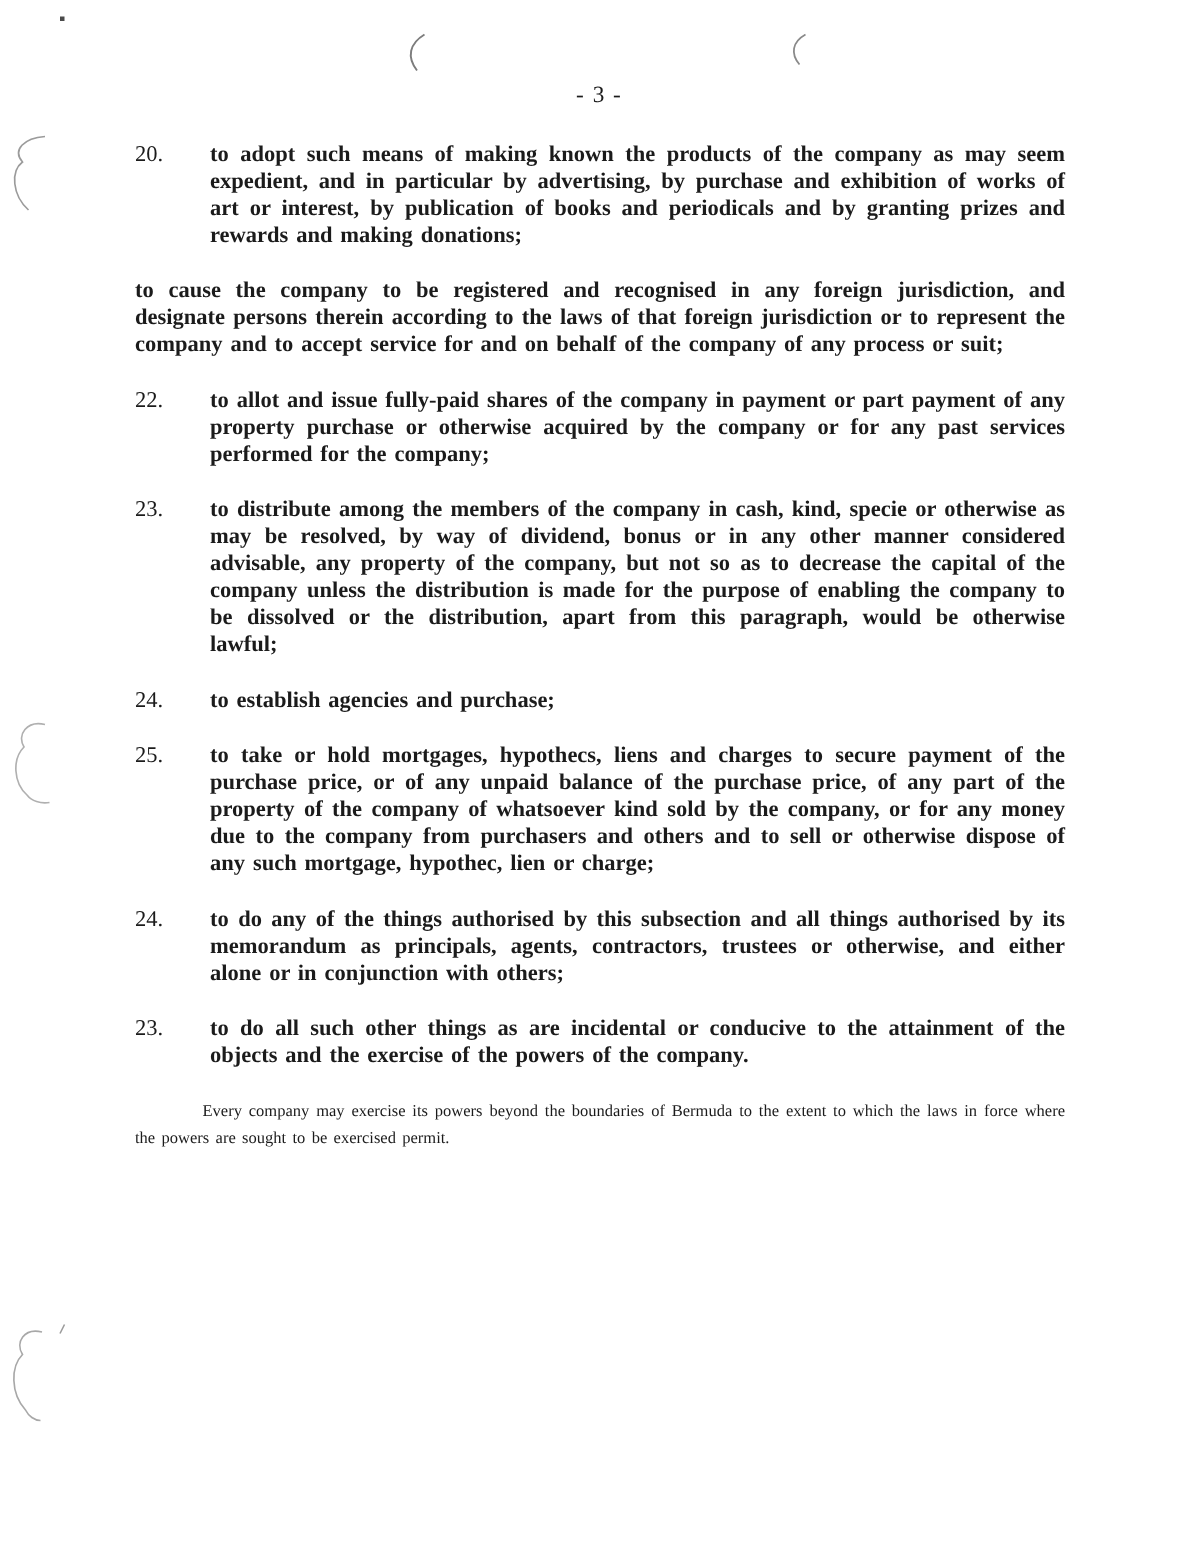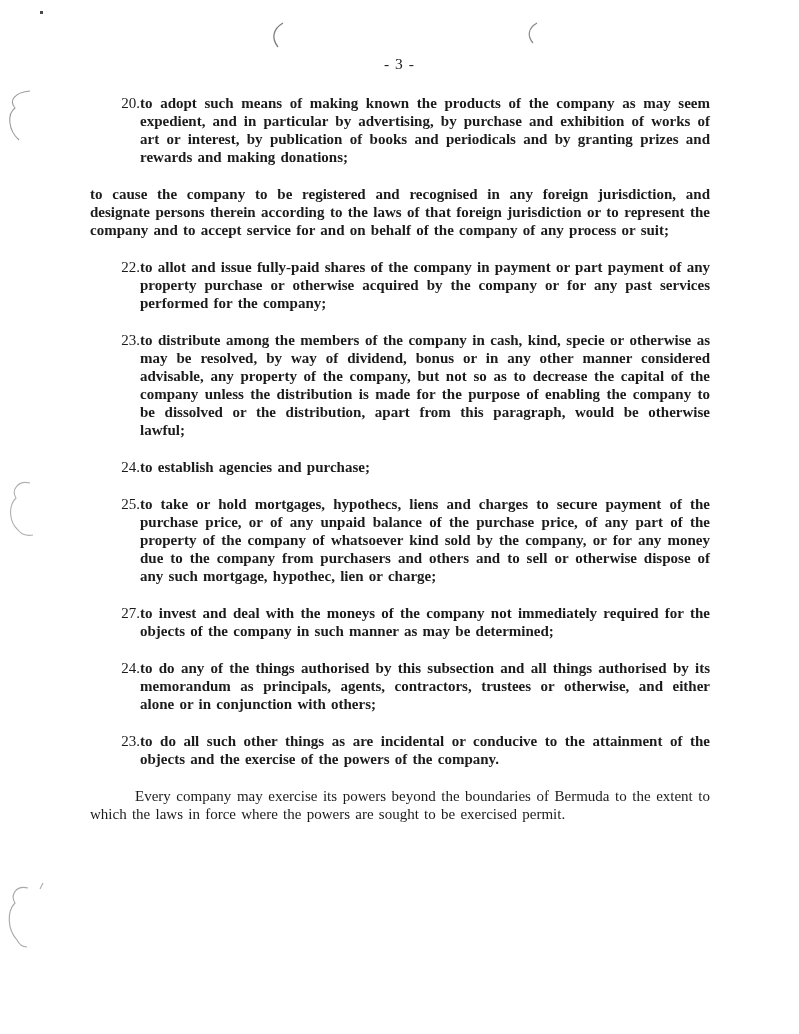--- a/index.html
+++ b/index.html
@@ -30,32 +30,31 @@
   }
   .item {
     display: flex;
     margin-bottom: 19px;
   }
   .item .num {
     flex: 0 0 50px;
     width: 50px;
     font-size: 15px;
     line-height: 18px;
-    text-align: right;
   }
   .item .txt {
     flex: 1;
     font-size: 15px;
     line-height: 18px;
     text-align: justify;
     word-spacing: 1.5px;
     font-weight: bold;
   }
   .closing {
-    font-size: 15px;
+    font-size: 11px;
     line-height: 18px;
     text-align: justify;
     text-indent: 45px;
     word-spacing: 1.5px;
   }
   .artifact {
     position: absolute;
     pointer-events: none;
   }
   .scan-dot {
@@ -122,24 +121,20 @@
       <div class="num">24.</div>
       <div class="txt">to establish agencies and purchase;</div>
     </div>
 
     <div class="item">
       <div class="num">25.</div>
       <div class="txt">to take or hold mortgages, hypothecs, liens and charges to secure payment of the purchase price, or of any unpaid balance of the purchase price, of any part of the property of the company of whatsoever kind sold by the company, or for any money due to the company from purchasers and others and to sell or otherwise dispose of any such mortgage, hypothec, lien or charge;</div>
     </div>
 
 
-    <div class="item">
-      <div class="num">27.</div>
-      <div class="txt">to invest and deal with the moneys of the company not immediately required for the objects of the company in such manner as may be determined;</div>
-    </div>
 
     <div class="item">
       <div class="num">24.</div>
       <div class="txt">to do any of the things authorised by this subsection and all things authorised by its memorandum as principals, agents, contractors, trustees or otherwise, and either alone or in conjunction with others;</div>
     </div>
 
     <div class="item">
       <div class="num">23.</div>
       <div class="txt">to do all such other things as are incidental or conducive to the attainment of the objects and the exercise of the powers of the company.</div>
     </div>

